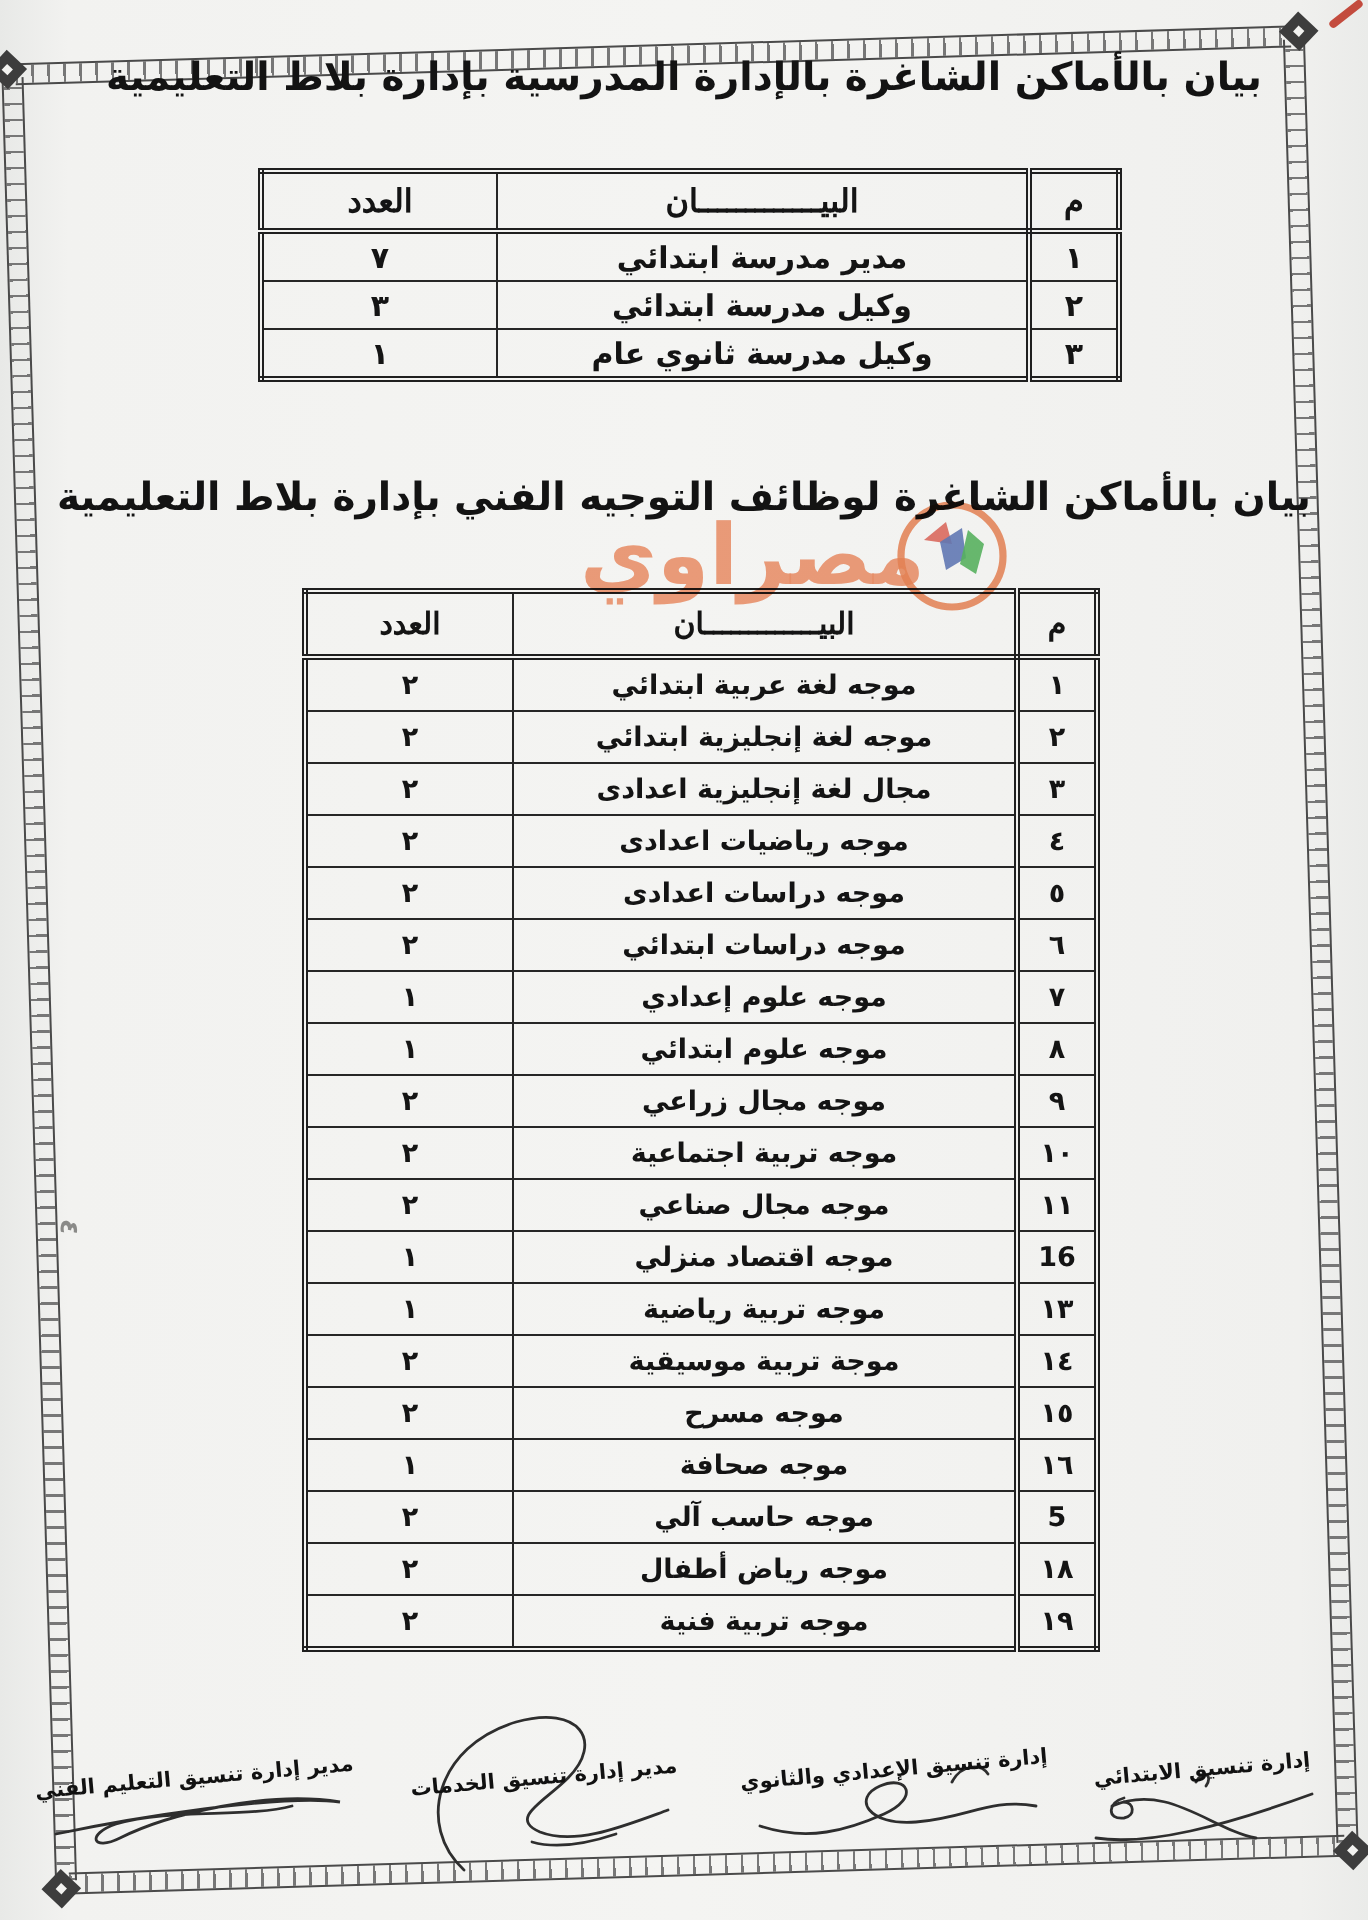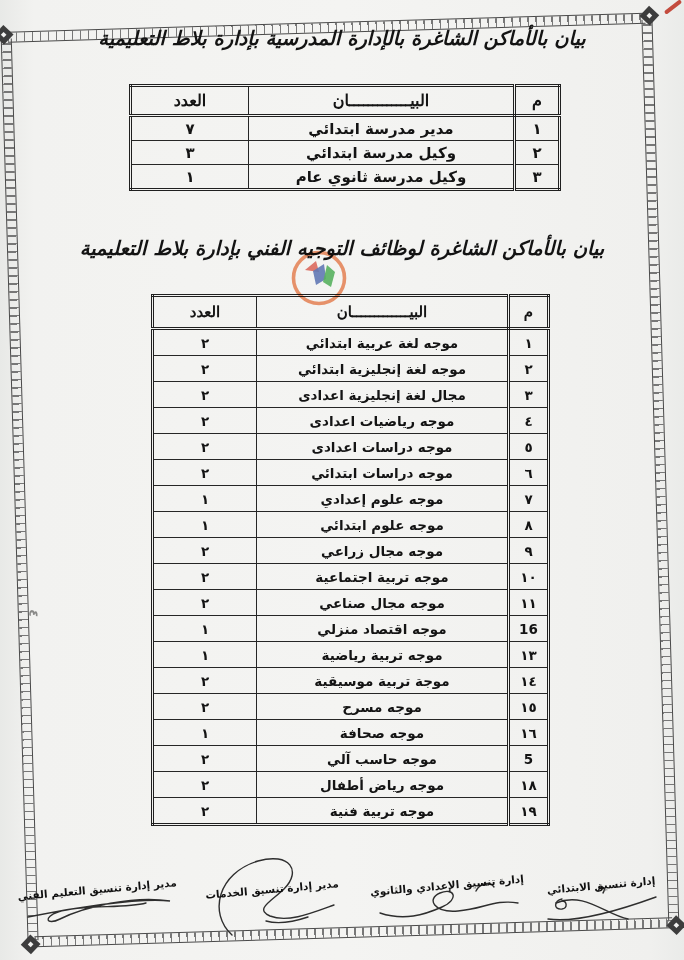--- a/index.html
+++ b/index.html
@@ -28,21 +28,21 @@
   .corner.bl{left:-5px;bottom:-5px}.corner.br{right:-5px;bottom:-5px}
 
   .red-mark{position:absolute;right:1px;top:5px;width:20px;height:4px;
     background:#bf3a2b;transform:rotate(-38deg);border-radius:2px;opacity:.9;}
 
   .stray{position:absolute;left:30px;top:606px;font-size:13px;color:#8a8a88;
     transform:rotate(100deg);font-weight:bold;}
 
   
   .doc-title{position:absolute;left:0;width:100%;margin:0;text-align:center;
-    direction:rtl;font-size:19.5px;font-weight:bold;color:#131313;letter-spacing:.2px;font-style:italic;}
+    direction:rtl;font-size:19.5px;font-weight:bold;color:#131313;letter-spacing:.2px;}
   #title1{top:27px;}
   #title2{top:237px;}
 
   
   .vtable{position:absolute;border-collapse:collapse;table-layout:fixed;
     direction:rtl;border:3px double #1f1f1f;}
   .vtable th,.vtable td{border:1.5px solid #262626;text-align:center;
     vertical-align:middle;font-weight:bold;color:#141414;padding:0 3px;
     overflow:hidden;white-space:nowrap;}
   .vtable thead th{border-bottom:3px double #1f1f1f;font-family:Liberation Serif, serif;}
@@ -130,20 +130,21 @@
           <td class="numcol">٣</td>
           <td>وكيل مدرسة ثانوي عام</td>
           <td>١</td>
         </tr>
       </tbody>
   </table>
 
   <h1 id="title2" class="doc-title">بيان بالأماكن الشاغرة لوظائف التوجيه الفني بإدارة بلاط التعليمية</h1>
 
   <div class="watermark">
+    <span class="wm-text">مصراوي</span>
     <svg class="wm-logo" viewBox="0 0 58 58">
       <circle cx="29" cy="29" r="25.5" fill="none" stroke="#ef8757" stroke-width="3.6"></circle>
       <path d="M15 21 L26 12 L29 23 Z" fill="#e05548" opacity=".9"></path>
       <path d="M23 22 L34 15 L36 30 L26 36 Z" fill="#4a67b2" opacity=".9"></path>
       <path d="M37 16 L45 23 L41 38 L33 33 Z" fill="#3fae49" opacity=".9"></path>
     </svg>
   </div>
 
   <table id="table2" class="vtable">
     <colgroup>

